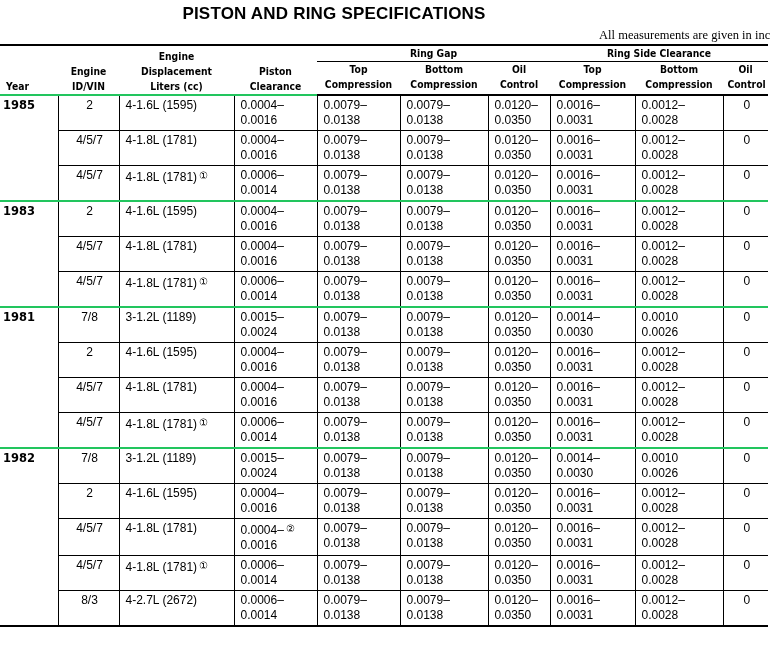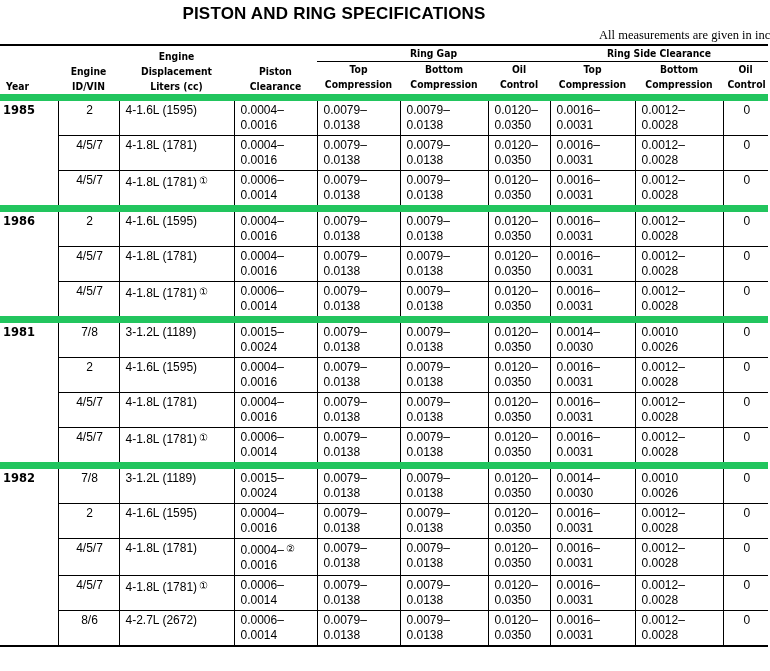--- a/index.html
+++ b/index.html
@@ -25,21 +25,21 @@
   th.group { border-bottom: 1px solid #000; padding-bottom: 0; }
   th.group span { display: block; }
   tr.hdr-bottom th { border-bottom: 2px solid #000; padding-bottom: 2px; }
   td {
     vertical-align: top; padding: 2px 4px 2px 6px; line-height: 15px;
     border-left: 1px solid #000; border-top: 1px solid #000; white-space: nowrap;
   }
   td.year { border-left: none; font-weight: bold; font-family: "DejaVu Sans", sans-serif; font-size: 11.5px; padding-left: 3px; }
   td.engine { text-align: center; }
   td.center { text-align: center; }
-  tr.year-start td { border-top: 7px solid #22c55e; }
+  tr.year-start td { border-top: 2px solid #22c55e; }
   tbody tr:last-child td { border-bottom: 2px solid #000; }
   td.year.no-top { border-top: none; }
   .range { display: block; }
   .fn { font-size: 10px; vertical-align: 2px; margin-left: 2px; }
 </style>
 </head>
 <body>
 
 <div class="title">PISTON AND RING SPECIFICATIONS</div>
 <div class="subtitle">All measurements are given in inches.</div>
@@ -192,21 +192,21 @@
           <span class="range"><span>0.0016–</span></span>
           <span class="range">0.0031</span>
         </td>
         <td>
           <span class="range"><span>0.0012–</span></span>
           <span class="range">0.0028</span>
         </td>
         <td class="center">0</td>
       </tr>
       <tr class="year-start">
-        <td class="year">1986</td>
+        <td class="year">1983</td>
         <td class="engine">2</td>
         <td><span>4-1.6L (1595)</span></td>
         <td>
           <span class="range"><span>0.0004–</span></span>
           <span class="range">0.0016</span>
         </td>
         <td>
           <span class="range"><span>0.0079–</span></span>
           <span class="range">0.0138</span>
         </td>
@@ -523,21 +523,21 @@
           <span class="range">0.0031</span>
         </td>
         <td>
           <span class="range"><span>0.0012–</span></span>
           <span class="range">0.0028</span>
         </td>
         <td class="center">0</td>
       </tr>
       <tr>
         <td class="year no-top"></td>
-        <td class="engine">8/6</td>
+        <td class="engine">8/3</td>
         <td><span>4-2.7L (2672)</span></td>
         <td>
           <span class="range"><span>0.0006–</span></span>
           <span class="range">0.0014</span>
         </td>
         <td>
           <span class="range"><span>0.0079–</span></span>
           <span class="range">0.0138</span>
         </td>
         <td>

